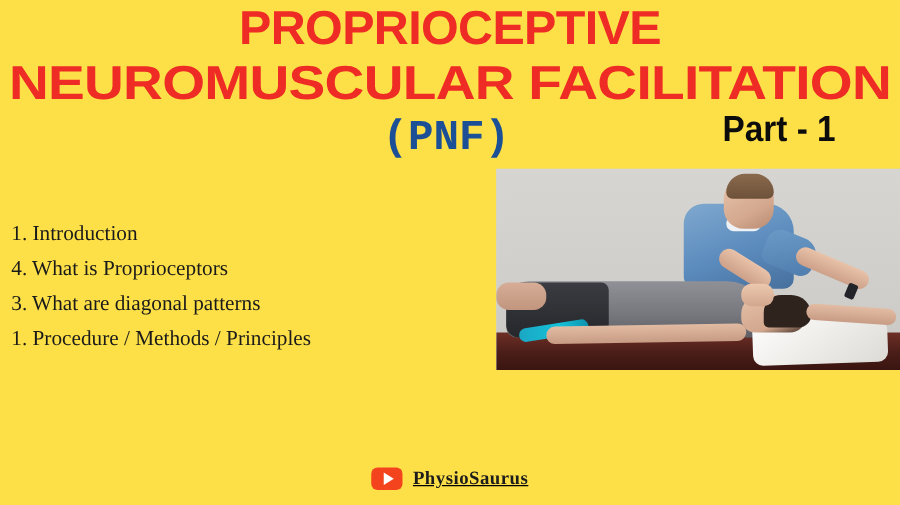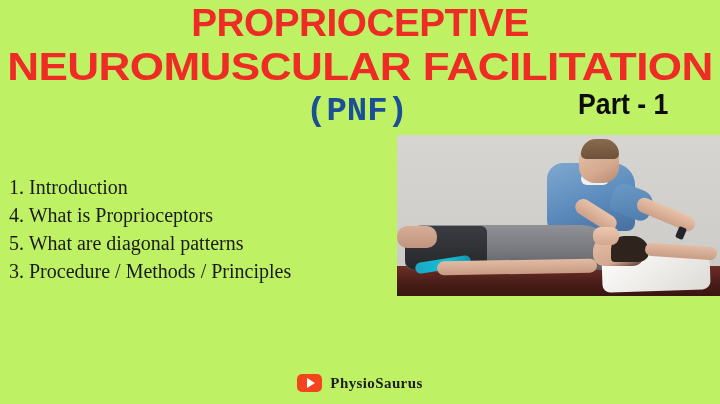--- a/index.html
+++ b/index.html
@@ -7,21 +7,21 @@
     padding: 0;
     background: #ffffff;
   }
   body {
     font-family: "Liberation Sans", sans-serif;
   }
   #slide {
     position: relative;
     width: 720px;
     height: 404px;
-    background: #bef264;
+    background: #fde047;
     overflow: hidden;
   }
 
   
   .title-line {
     position: absolute;
     width: 100%;
     text-align: center;
     font-family: "Liberation Sans", sans-serif;
     font-weight: bold;
@@ -71,21 +71,21 @@
     position: absolute;
     left: 9px;
     top: 173px;
     width: 390px;
     list-style: none;
     margin: 0;
     padding: 0;
   }
   #agenda li {
     font-family: "Liberation Serif", "DejaVu Serif", serif;
-    font-size: 20px;
+    font-size: 17px;
     line-height: 28px;
     color: #1a1a1a;
     white-space: nowrap;
   }
 
   
   #photo {
     position: absolute;
     left: 397px;
     top: 135px;
@@ -256,20 +256,21 @@
   
   #brand {
     position: absolute;
     left: 0;
     top: 374px;
     width: 100%;
     display: flex;
     justify-content: center;
     align-items: flex-end;
     gap: 8px;
+    text-decoration: underline;
   }
   #yt-icon {
     width: 25px;
     height: 18px;
     background: #f4441e;
     border-radius: 5px;
     display: flex;
     align-items: center;
     justify-content: center;
     flex: none;
@@ -299,22 +300,22 @@
 
   <div id="title-line-2" class="title-line">NEUROMUSCULAR FACILITATION</div>
 
   <div id="acronym">(PNF)</div>
 
   <div id="part-label">Part - 1</div>
 
   <ul id="agenda">
     <li>1. Introduction</li>
     <li>4. What is Proprioceptors</li>
-    <li>5. What are diagonal patterns</li>
-    <li>3. Procedure / Methods / Principles</li>
+    <li>3. What are diagonal patterns</li>
+    <li>1. Procedure / Methods / Principles</li>
   </ul>
 
   <div id="photo">
     <div class="wall"></div>
     <div class="table-top"></div>
 
     <div class="th-legs"></div>
     <div class="th-shirt"></div>
     <div class="th-collar"></div>
     <div class="th-sleeve"></div>

